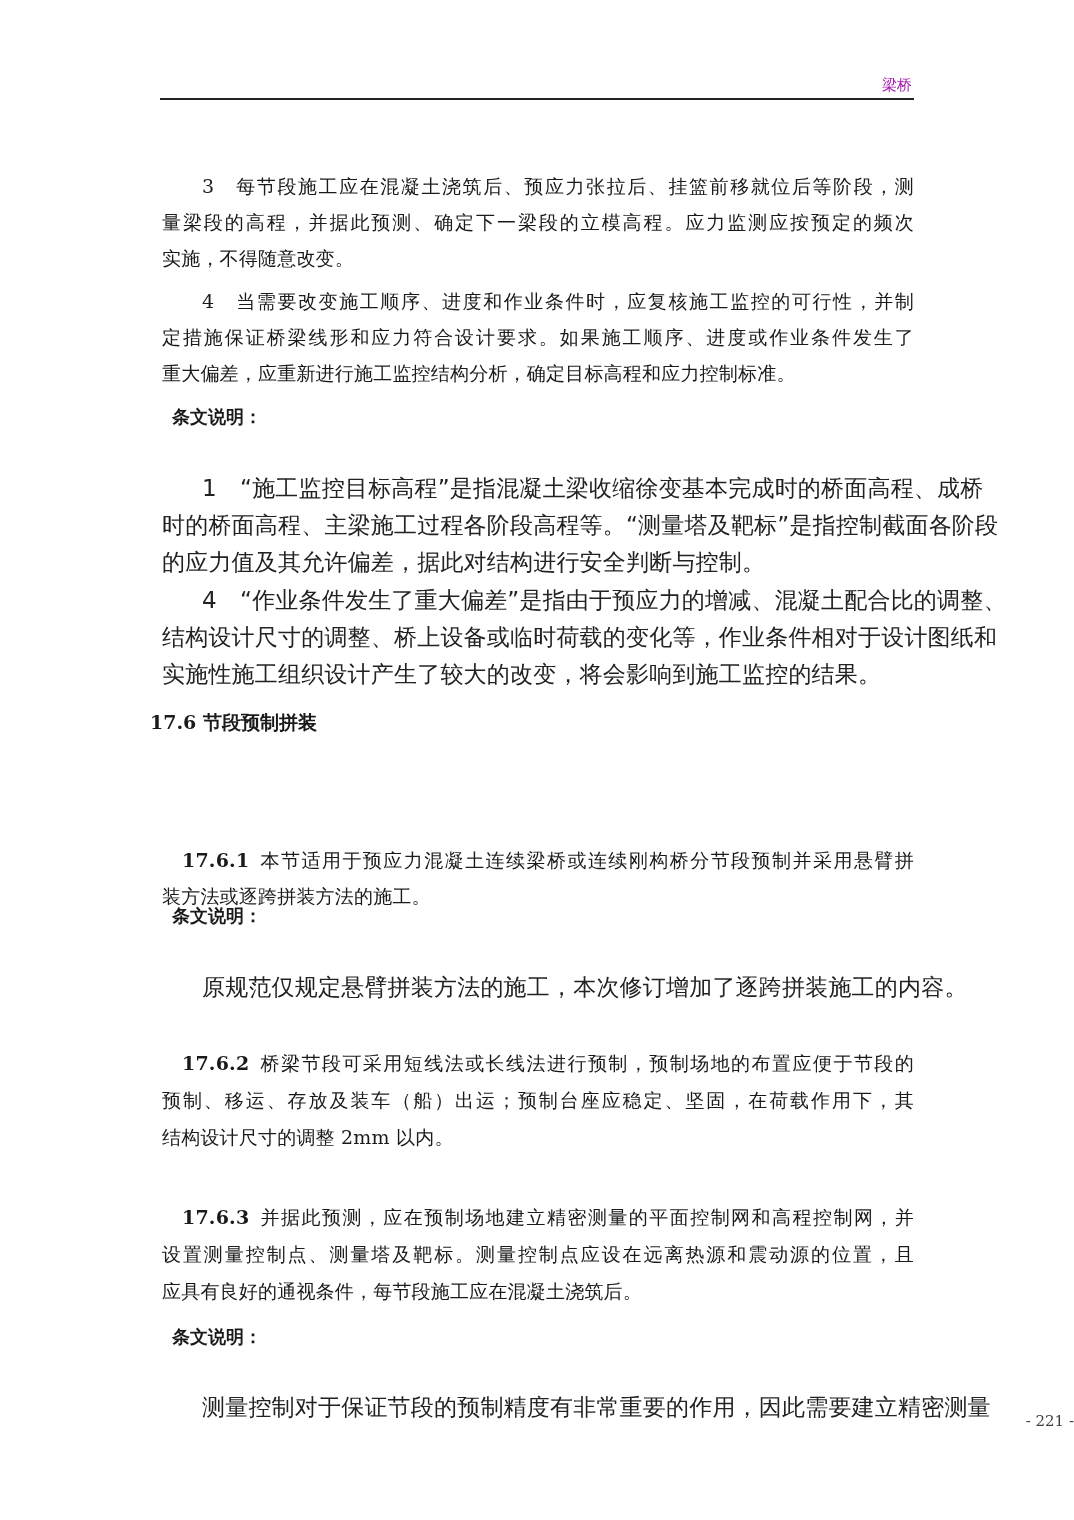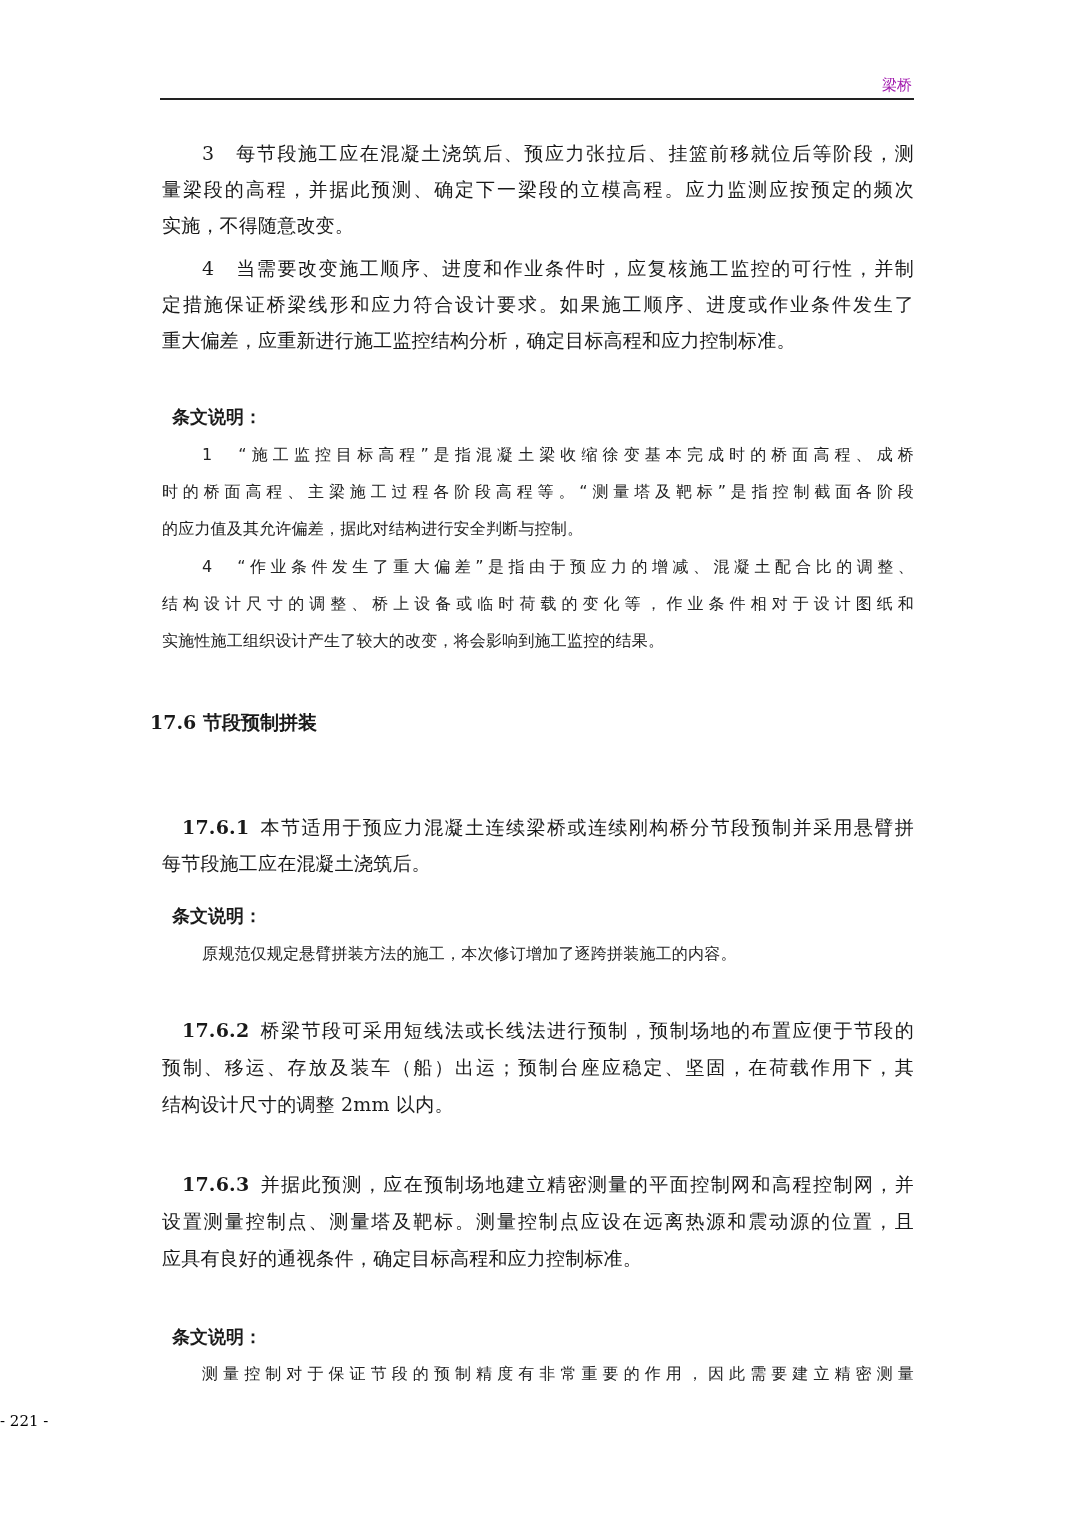--- a/index.html
+++ b/index.html
@@ -2,30 +2,30 @@
 <html><head>
   <meta charset="utf-8">
   <style>
     html, body { margin: 0; padding: 0; background: #ffffff; }
     body { width: 1074px; height: 1520px; position: relative; overflow: hidden;
            font-family: "DejaVu Serif", "Liberation Serif", serif; color: #1a1a1a; }
     .header-title { position: absolute; right: 162px; top: 76px; font-size: 15px; color: #a21caf; }
     .header-rule { position: absolute; left: 160px; width: 754px; top: 98px; height: 0;
                    border-top: 2px solid #222; }
     .line { position: absolute; left: 162px; width: 752px; font-size: 19px; line-height: 24px;
-            white-space: nowrap; text-align: justify; text-align-last: justify; letter-spacing: 0.2px; }
+            white-space: nowrap; text-align: justify; text-align-last: justify; letter-spacing: 0.2px; margin-top: 33px; }
     .line.last { text-align-last: left; }
     .line.indent { left: 202px; width: 712px; }
-    .kai { font-family: "DejaVu Sans", "Liberation Sans", sans-serif; font-size: 16px; color: #222; }
+    .kai { font-family: "DejaVu Sans", "Liberation Sans", sans-serif; font-size: 23px; color: #222; }
     .label { position: absolute; left: 172px; font-size: 18px; font-weight: bold;
              font-family: "DejaVu Sans", "Liberation Sans", sans-serif; }
     .section-title { position: absolute; left: 150px; top: 710px; font-size: 19px; font-weight: bold; }
     .num { font-weight: bold; margin-right: 10px; }
-    .footer { position: absolute; top: 1412px; left: 0; width: 1074px; text-align: left;
-              font-size: 15px; color: #000000; }
+    .footer { position: absolute; top: 1412px; left: 0; width: 1074px; text-align: right;
+              font-size: 15px; color: #404040; }
   </style>
 </head>
 <body>
 
 <div>
   <div class="header-title">梁桥</div>
   <div class="header-rule"></div>
 </div>
 
 <div>
@@ -52,42 +52,42 @@
 
 <div class="section-title">
   <span>17.6</span>
   <span>节段预制拼装</span>
 </div>
 
 <div>
   <div class="line indent" style="top:815px; left:182px; width:732px;">
     <span class="num">17.6.1</span><span>本节适用于预应力混凝土连续梁桥或连续刚构桥分节段预制并采用悬臂拼</span>
   </div>
-  <div class="line last" style="top:851px">每节段施工应在混凝土浇筑后。</div>
+  <div class="line last" style="top:851px">装方法或逐跨拼装方法的施工。</div>
 </div>
 
 <div>
   <div class="label" style="top:904px">条文说明：</div>
   <div class="line indent kai last" style="top:942px">原规范仅规定悬臂拼装方法的施工，本次修订增加了逐跨拼装施工的内容。</div>
 </div>
 
 <div>
   <div class="line indent" style="top:1018px; left:182px; width:732px;">
     <span class="num">17.6.2</span><span>桥梁节段可采用短线法或长线法进行预制，预制场地的布置应便于节段的</span>
   </div>
   <div class="line" style="top:1055px">预制、移运、存放及装车（船）出运；预制台座应稳定、坚固，在荷载作用下，其</div>
   <div class="line last" style="top:1092px">结构设计尺寸的调整 2mm 以内。</div>
 </div>
 
 <div>
   <div class="line indent" style="top:1172px; left:182px; width:732px;">
     <span class="num">17.6.3</span><span>并据此预测，应在预制场地建立精密测量的平面控制网和高程控制网，并</span>
   </div>
   <div class="line" style="top:1209px">设置测量控制点、测量塔及靶标。测量控制点应设在远离热源和震动源的位置，且</div>
-  <div class="line last" style="top:1246px">应具有良好的通视条件，确定目标高程和应力控制标准。</div>
+  <div class="line last" style="top:1246px">应具有良好的通视条件，每节段施工应在混凝土浇筑后。</div>
 </div>
 
 <div>
   <div class="label" style="top:1325px">条文说明：</div>
   <div class="line indent kai" style="top:1362px">测量控制对于保证节段的预制精度有非常重要的作用，因此需要建立精密测量</div>
 </div>
 
 <div class="footer">- 221 -</div>
 
 </body></html>

